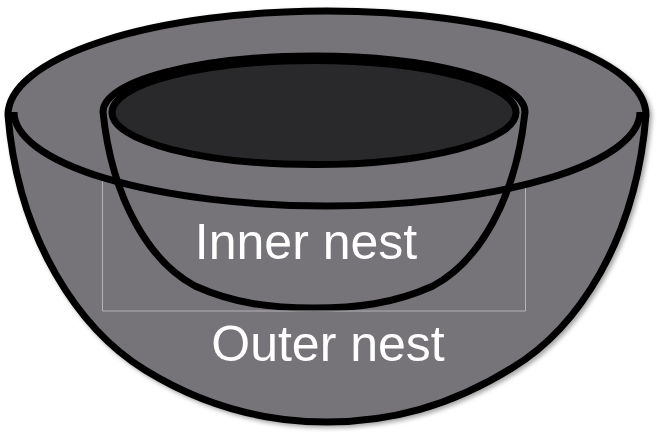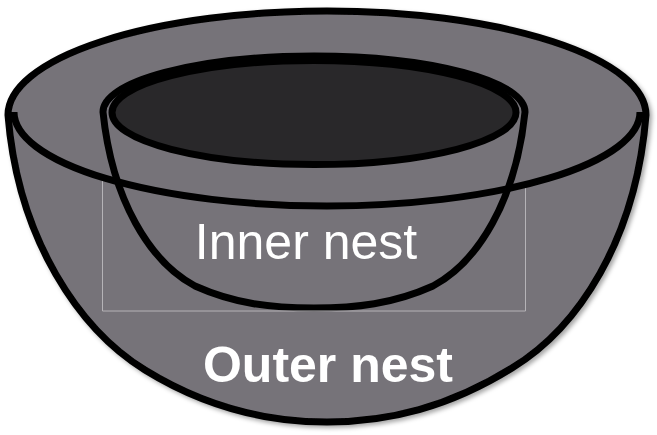--- a/index.html
+++ b/index.html
@@ -45,21 +45,21 @@
   .label {
     position: absolute;
     transform: translate(-50%, -50%);
     color: var(--label-text, #ffffff);
     font-size: 50px;
     line-height: 1;
     white-space: nowrap;
     user-select: none;
   }
   .label-inner { left: 306px; top: 242px; }
-  .label-outer { left: 328px; top: 365px; font-weight: bold; }
+  .label-outer { left: 328px; top: 344px; }
 </style>
 </head>
 <body>
 
 <div class="stage">
 
   <svg width="657" height="435" viewBox="0 0 657 435" aria-hidden="true">
     <defs>
       <filter id="soft-shadow" x="-10%" y="-10%" width="125%" height="125%">
         <feDropShadow dx="2.5" dy="2.5" stdDeviation="2" flood-color="#000000" flood-opacity="0.35"></feDropShadow>

